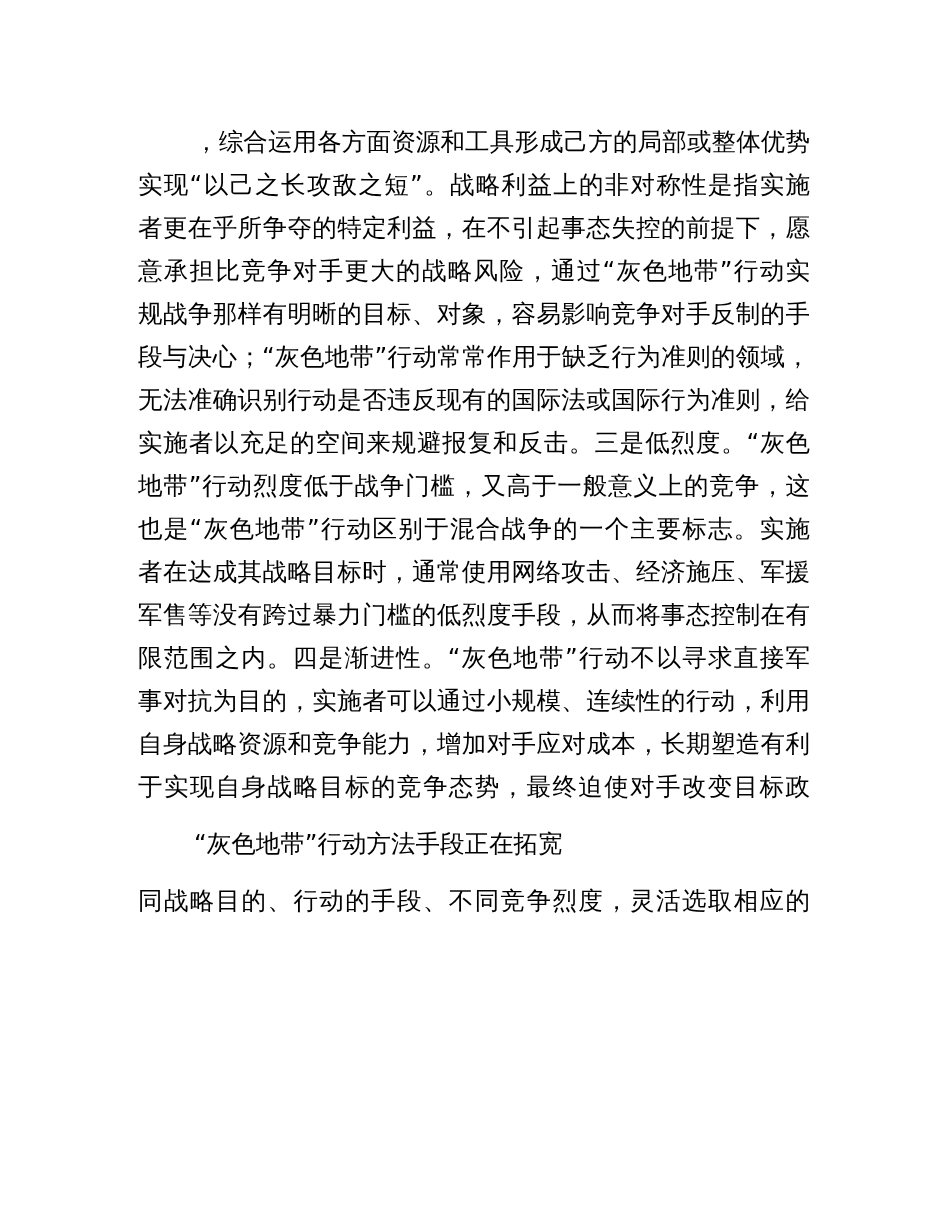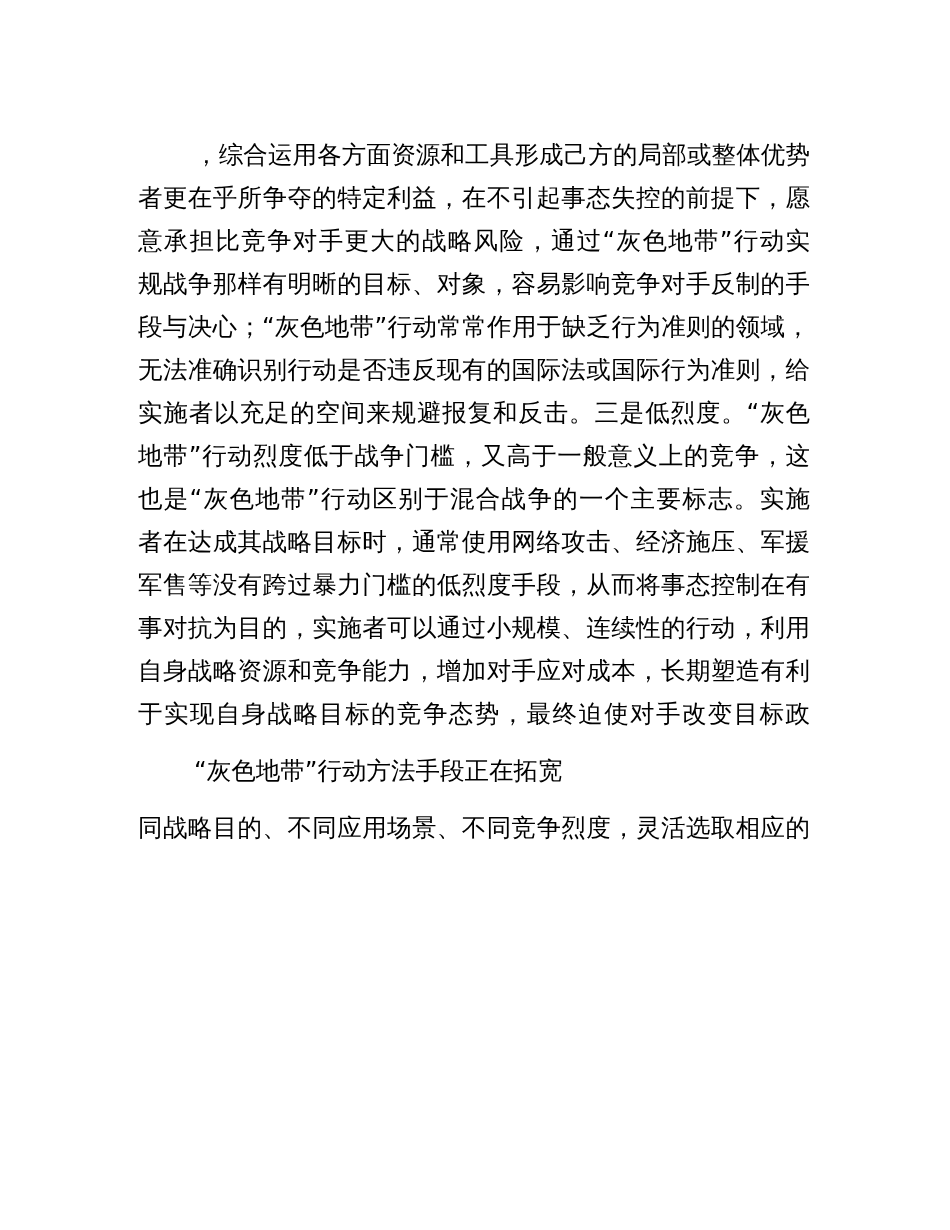--- a/index.html
+++ b/index.html
@@ -26,48 +26,49 @@
   .line {
     height: 43px;
     line-height: 43px;
     overflow: hidden;
     text-align: justify;
     text-align-last: justify;
     color: #000000;
   }
   .line.first {
     text-indent: 56px;
-    margin-top: 13px;
   }
   .heading .line {
     text-align: center;
     text-align-last: left;
   }
 </style>
 </head>
 <body>
 
 <div class="page">
   <div class="para body">
       <div class="line first">，综合运用各方面资源和工具形成己方的局部或整体优势</div>
+      <div class="line">实现“以己之长攻敌之短”。战略利益上的非对称性是指实施</div>
       <div class="line">者更在乎所争夺的特定利益，在不引起事态失控的前提下，愿</div>
       <div class="line">意承担比竞争对手更大的战略风险，通过“灰色地带”行动实</div>
       <div class="line">规战争那样有明晰的目标、对象，容易影响竞争对手反制的手</div>
       <div class="line">段与决心；“灰色地带”行动常常作用于缺乏行为准则的领域，</div>
       <div class="line">无法准确识别行动是否违反现有的国际法或国际行为准则，给</div>
       <div class="line">实施者以充足的空间来规避报复和反击。三是低烈度。“灰色</div>
       <div class="line">地带”行动烈度低于战争门槛，又高于一般意义上的竞争，这</div>
       <div class="line">也是“灰色地带”行动区别于混合战争的一个主要标志。实施</div>
       <div class="line">者在达成其战略目标时，通常使用网络攻击、经济施压、军援</div>
       <div class="line">军售等没有跨过暴力门槛的低烈度手段，从而将事态控制在有</div>
+      <div class="line">限范围之内。四是渐进性。“灰色地带”行动不以寻求直接军</div>
       <div class="line">事对抗为目的，实施者可以通过小规模、连续性的行动，利用</div>
       <div class="line">自身战略资源和竞争能力，增加对手应对成本，长期塑造有利</div>
       <div class="line">于实现自身战略目标的竞争态势，最终迫使对手改变目标政策。</div>
     </div>
 
   <div class="para heading">
       <div class="line first">“灰色地带”行动方法手段正在拓宽</div>
     </div>
 
   <div class="para body">
-      <div class="line">同战略目的、不同应用场景、不同竞争烈度，灵活选取相应的</div>
+      <div class="line">同战略目的、行动的手段、不同竞争烈度，灵活选取相应的</div>
     </div>
 </div>
 
 </body></html>

